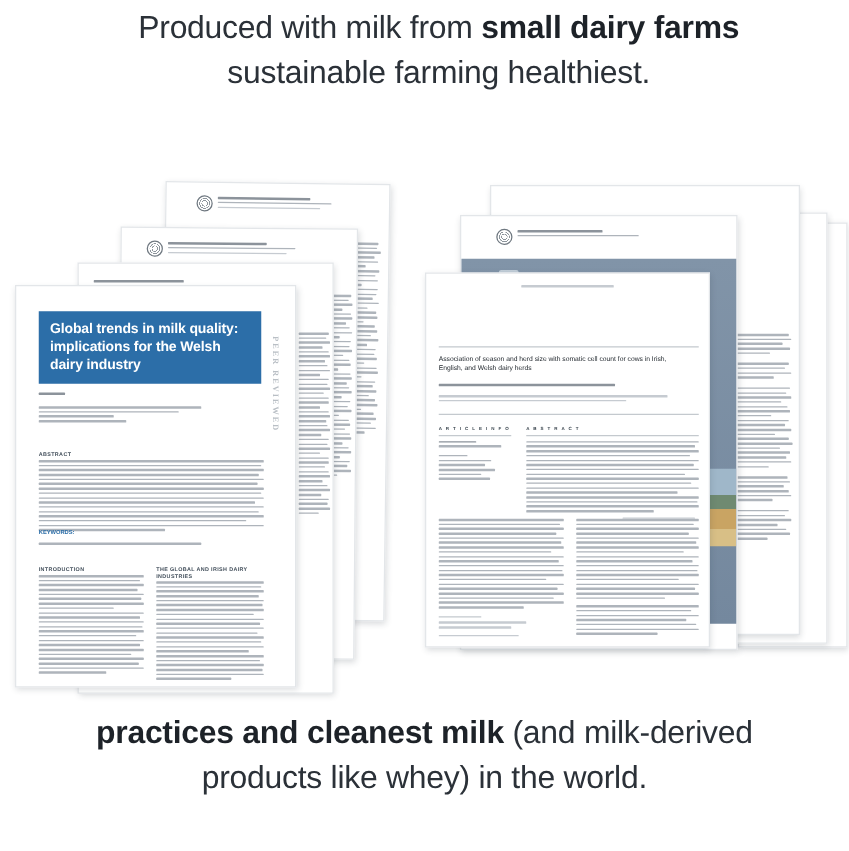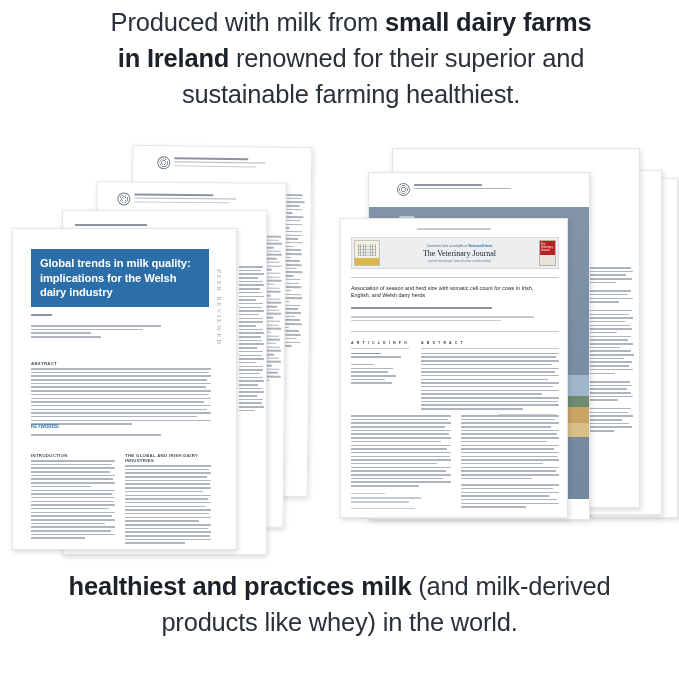--- a/index.html
+++ b/index.html
@@ -162,26 +162,25 @@
     font-family: "Liberation Serif", serif;
   }
 </style>
 </head>
 <body>
 
 <div class="page">
 
   <div class="headline" id="headline-top">
     <div><span>Produced with milk from </span><b>small dairy farms</b></div>
-    <div><b>in Ireland</b><span> renowned for their superior and</span></div>
     <div>sustainable farming healthiest.</div>
   </div>
 
   <div class="headline" id="headline-bottom">
-    <div><b>healthiest and practices milk</b><span> (and milk-derived</span></div>
+    <div><b>practices and cleanest milk</b><span> (and milk-derived</span></div>
     <div>products like whey) in the world.</div>
   </div>
 
   <div class="stack" style="left:0px; top:140px; width:340px; height:410px;">
 
     <div class="sheet" style="left:130px; top:6px; width:180px; height:350px; transform:rotate(0.8deg);">
       <div class="cite" style="left:24px; top:10px; width:120px;">
         <div class="seal"></div>
         <div class="lines">
           <div class="tl d" style="width:72%"></div>
@@ -520,33 +519,20 @@
         <div class="ghost-y" style="left:154px; top:228px; font-size:11px; opacity:.75;">2024</div>
       </div>
     </div>
 
     <div class="sheet" style="left:0px; top:78px; width:228px; height:300px;">
 
       <div class="col" style="left:76px; top:9px; width:74px;">
         <div class="tl lt" style="width:100%"></div>
       </div>
 
-      <div class="vj-header" style="left:10px; top:18px; width:208px; height:32px;">
-        <div class="vj-logo"></div>
-        <div class="vj-mid">
-          <div class="vj-sd">
-            <span>Contents lists available at </span><i>ScienceDirect</i>
-          </div>
-          <div class="vj-name">The Veterinary Journal</div>
-          <div class="vj-url">journal homepage: www.elsevier.com/locate/tvjl</div>
-        </div>
-        <div class="vj-cover">
-          <span class="vj-cover-t">The Veterinary Journal</span>
-        </div>
-      </div>
 
       <div class="rule" style="position:absolute; left:10px; top:58px; width:208px;"></div>
 
       <div class="art-title" style="left:10px; top:66px; width:208px;">
         <div>Association of season and herd size with somatic cell count for cows in Irish,</div>
         <div>English, and Welsh dairy herds</div>
       </div>
 
       <div class="authors" style="left:10px; top:88px; width:208px;">
         <div class="tl d" style="width:68%; height:2.4px"></div>

